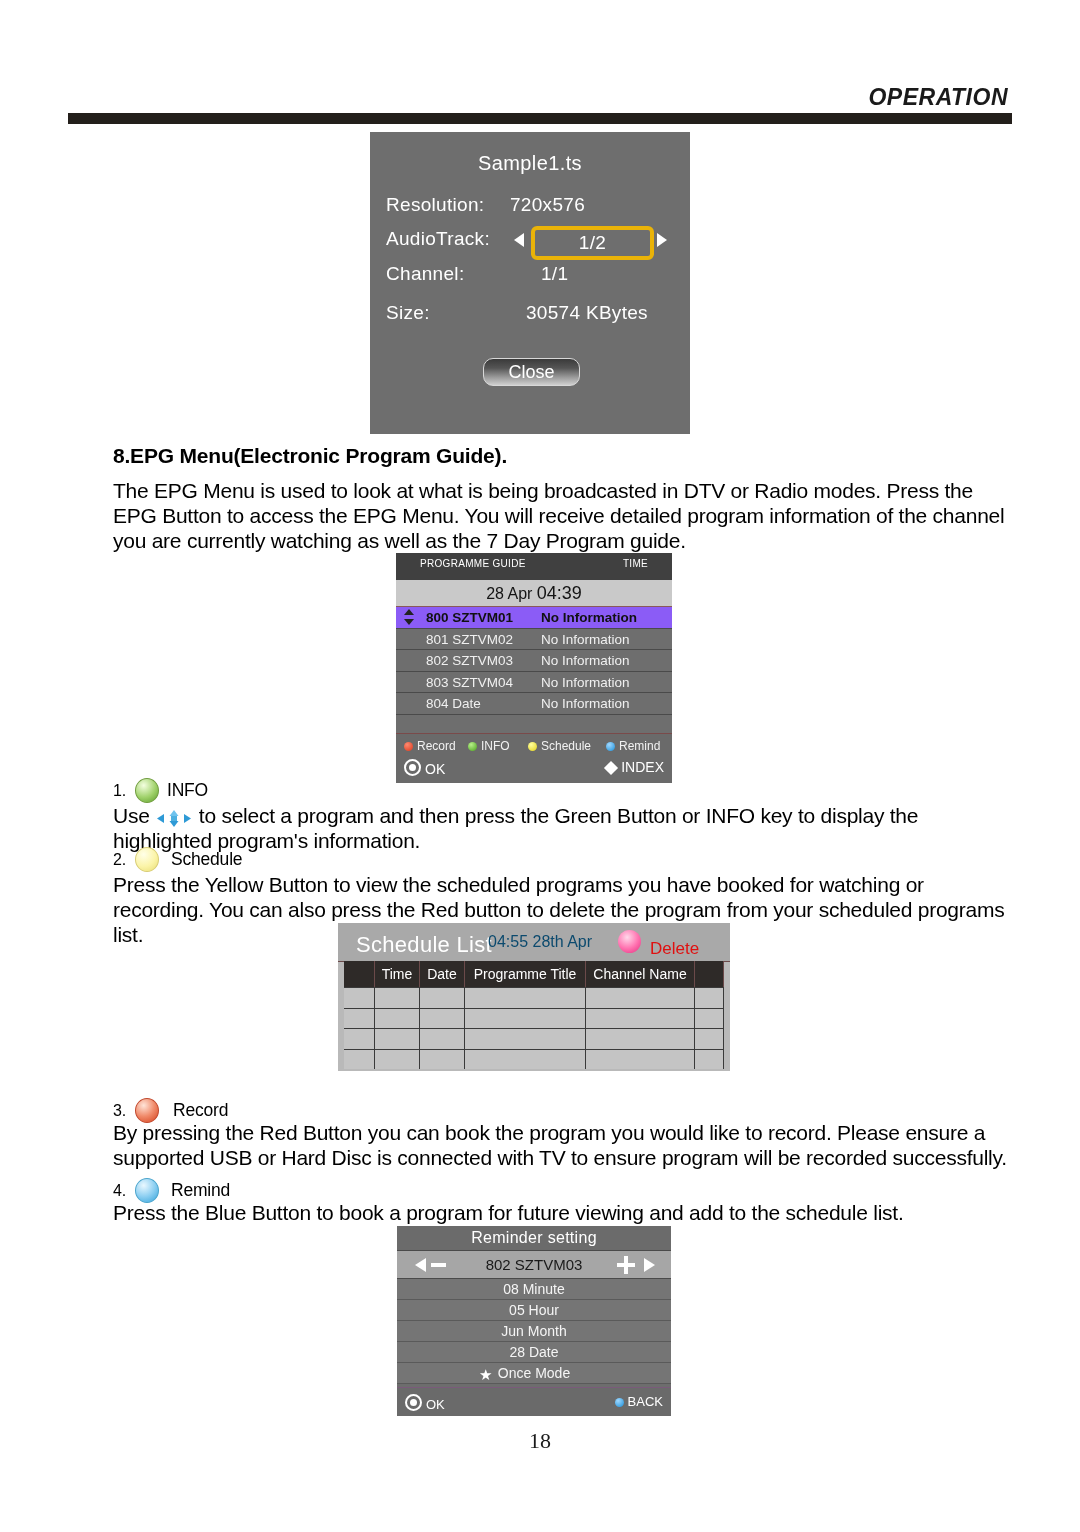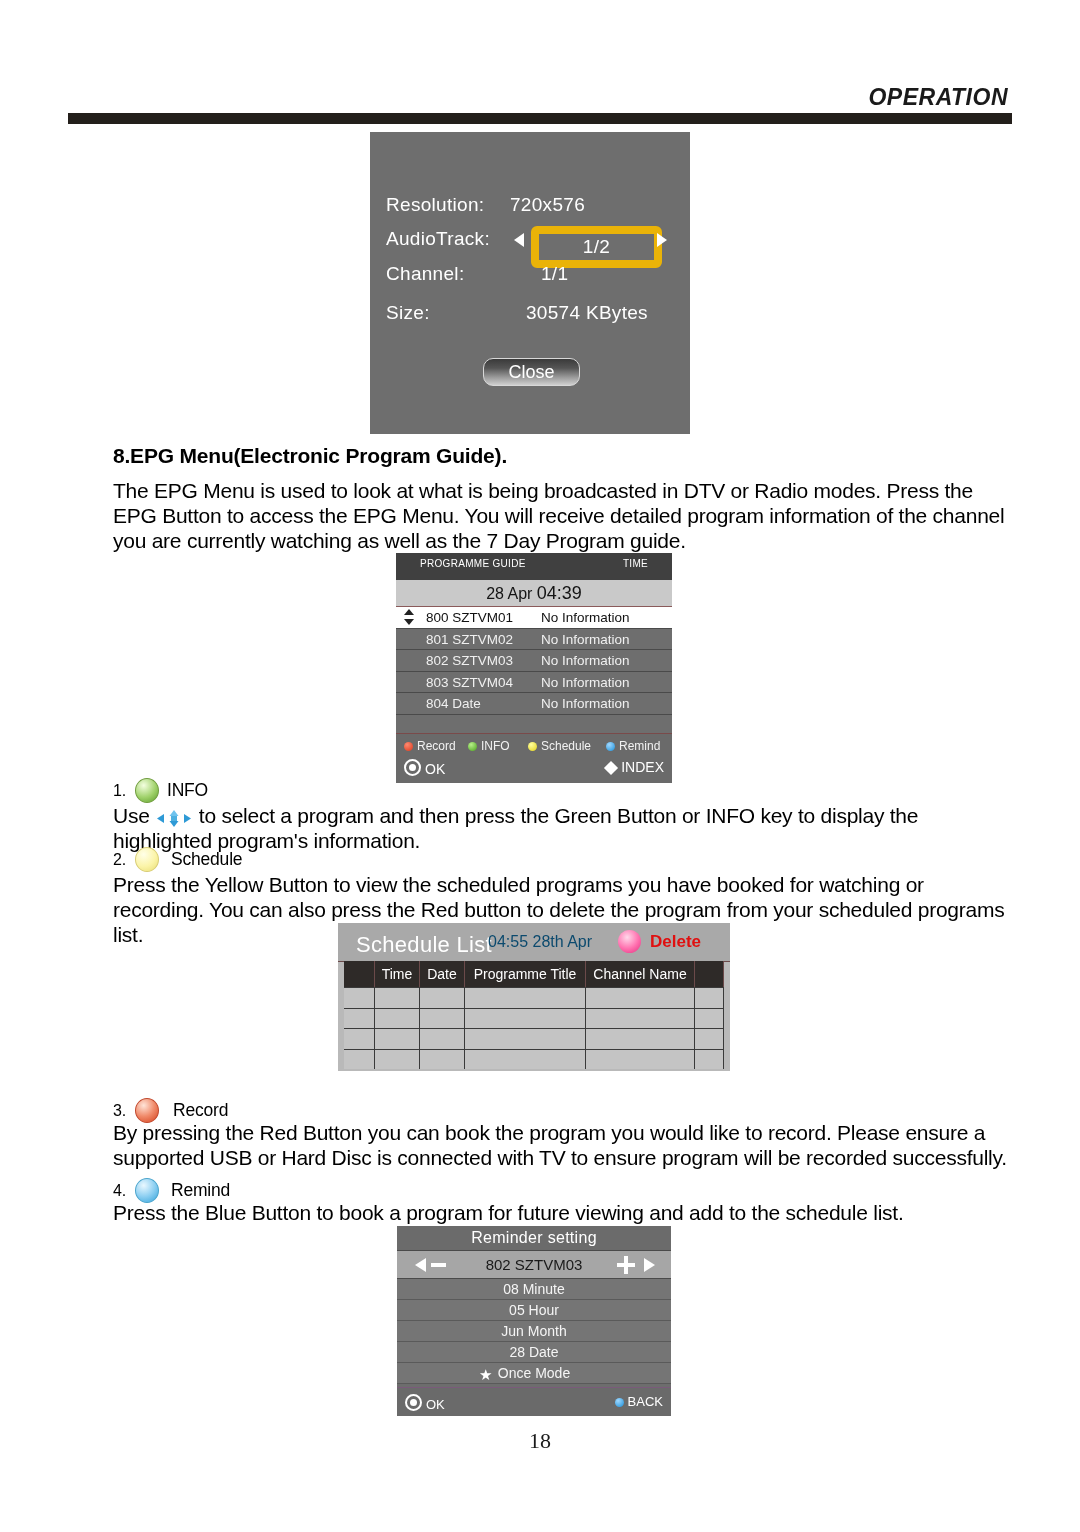--- a/index.html
+++ b/index.html
@@ -96,21 +96,21 @@
     border-top: 7px solid transparent;
     border-bottom: 7px solid transparent;
     border-left: 10px solid #ffffff;
   }
   .audio-box {
     position: absolute;
     left: 145px;
     top: -2px;
     width: 115px;
     height: 26px;
-    border: 8px solid #eab308;
+    border: 4px solid #eab308;
     border-radius: 6px;
     text-align: center;
     line-height: 26px;
     font-size: 19px;
   }
 
   .close-btn {
     position: absolute;
     left: 113px;
     top: 226px;
@@ -175,23 +175,23 @@
   .epg-date .big { font-size: 18px; }
   .epg-row {
     position: relative;
     height: 20.5px;
     background: #6e6e6e;
     border-bottom: 1px solid #4a4a4a;
     font-size: 13.5px;
     color: #f0f0f0;
   }
   .epg-row.sel {
-    background: #ffffff;
+    background: #8b5cf6;
     color: #111111;
-    font-weight: normal;
+    font-weight: bold;
   }
   .epg-row .ch { position: absolute; left: 30px; top: 3px; }
   .epg-row .inf { position: absolute; left: 145px; top: 3px; }
   .epg-row .updown {
     position: absolute;
     left: 8px; top: 1px;
     width: 10px; height: 18px;
   }
   .epg-row .updown .u,
   .epg-row .updown .d {
@@ -319,22 +319,22 @@
   .sch-header .s-time {
     position: absolute; left: 150px; top: 10px;
     font-size: 16px; color: #0c4a6e;
   }
   .sch-header .s-ball {
     position: absolute; left: 280px; top: 7px;
     width: 23px; height: 23px; border-radius: 50%;
     background: radial-gradient(circle at 40% 32%, #ffd8ea, #ff6fae 55%, #e0307f);
   }
   .sch-header .s-del {
-    position: absolute; left: 312px; top: 9px;
-    font-size: 17px; color: #e01010; font-weight: bold;
+    position: absolute; left: 312px; top: 16px;
+    font-size: 17px; color: #e01010;
   }
   .sch-table {
     position: absolute;
     left: 6px; right: 6px; top: 38px; bottom: 2px;
     display: flex;
     flex-direction: column;
   }
   .sch-trow { display: flex; flex: 1; }
   .sch-trow.head { background: #2e2a28; flex: 0 0 26px; }
   .sch-trow.head .sch-cell {
@@ -455,20 +455,21 @@
     color: #1a1a1a;
   }
 </style>
 </head>
 <body>
 
 <div class="hdr-title">OPERATION</div>
 <div class="hdr-rule"></div>
 
 <div class="osd" id="file-info-panel">
+  <div class="fi-title">Sample1.ts</div>
 
   <div class="fi-row row-res">
     <span class="lbl">Resolution:</span>
     <span class="val">720x576</span>
   </div>
 
   <div class="fi-row row-audio">
     <span class="lbl">AudioTrack:</span>
     <span class="arrow-left-tri"></span>
     <span class="audio-box">1/2</span>

